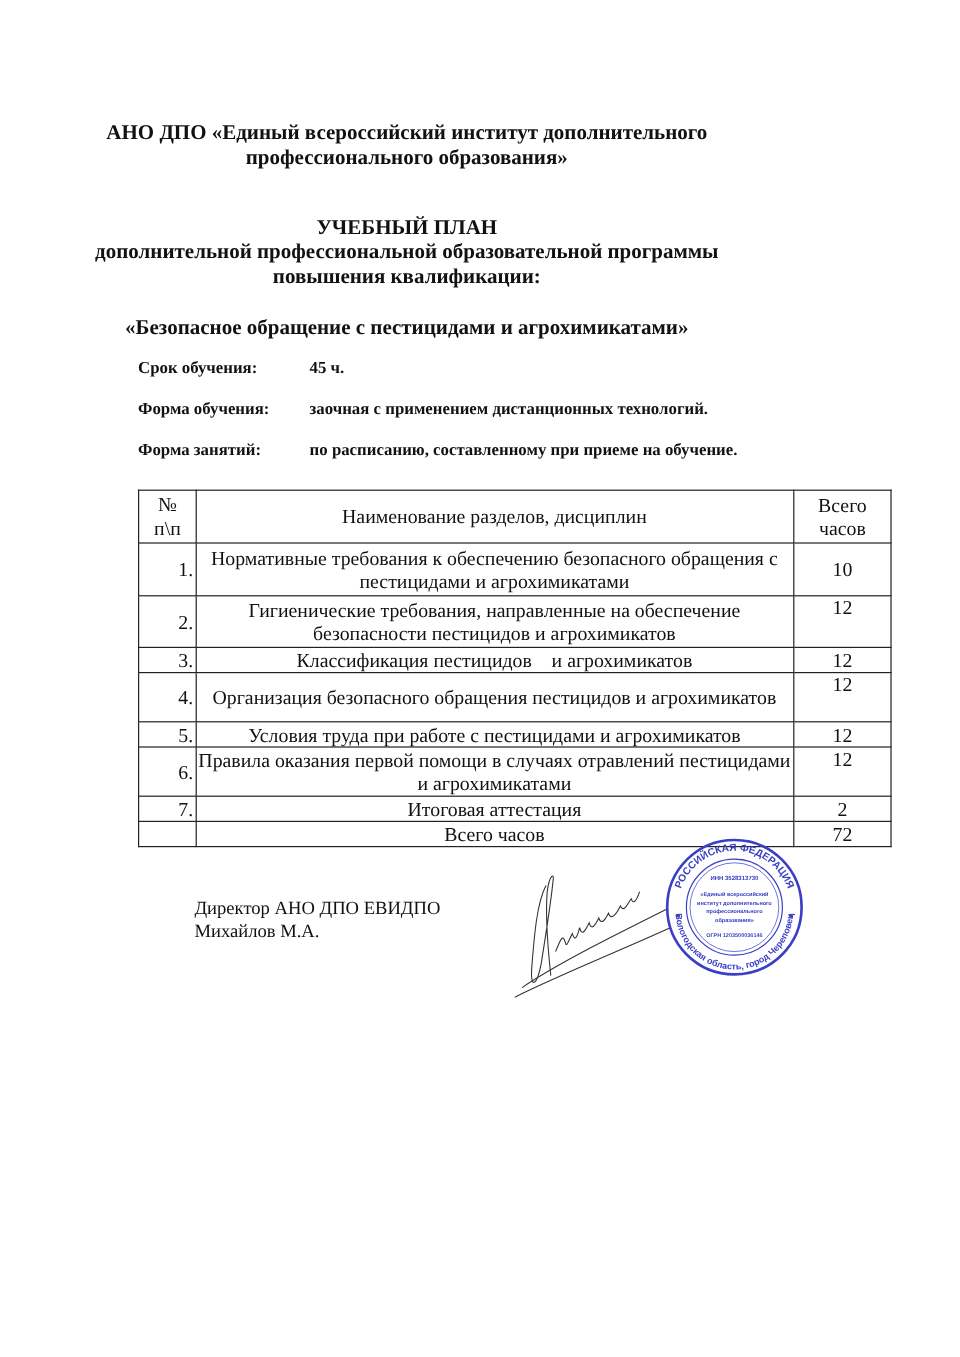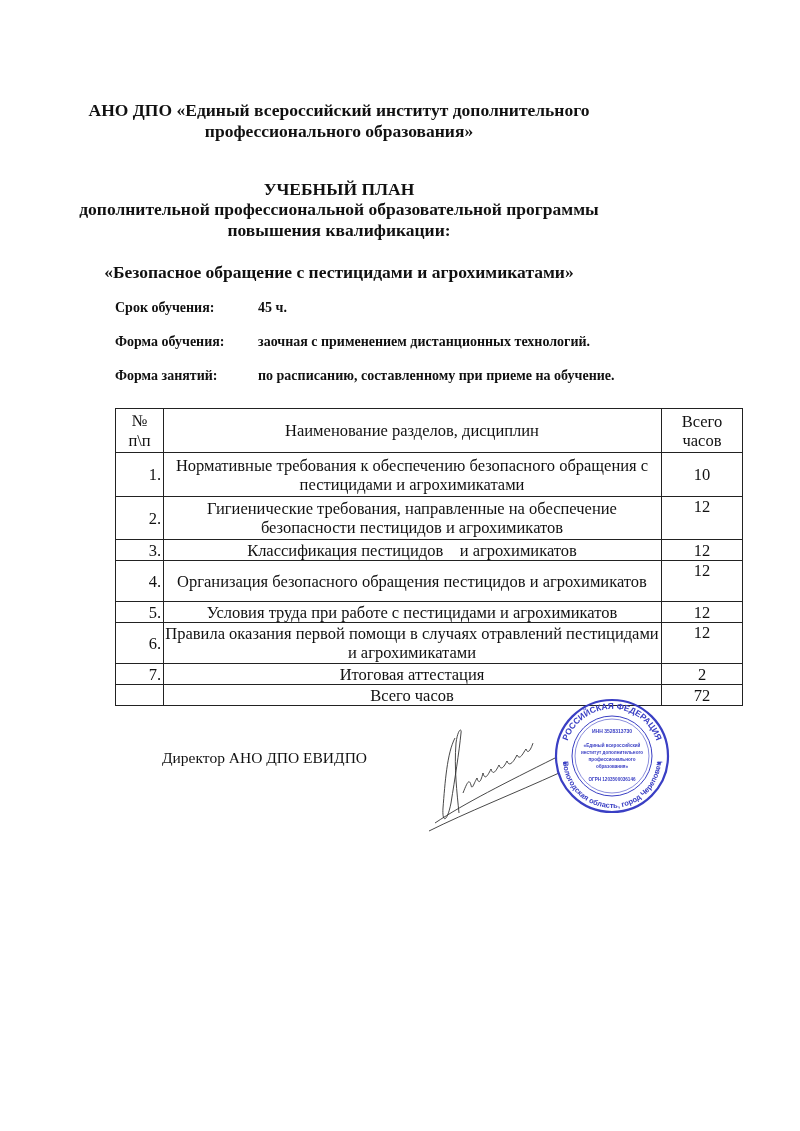--- a/index.html
+++ b/index.html
@@ -111,20 +111,21 @@
     <tr class="r8">
       <td class="c-num"></td>
       <td class="c-name">Всего часов</td>
       <td class="c-hours">72</td>
     </tr>
   </tbody>
 </table>
 
 <div class="director">
   <div>Директор АНО ДПО ЕВИДПО</div>
+  <div>Михайлов М.А.</div>
 </div>
 
 <svg class="signature" viewBox="0 0 135 110">
   <g fill="none" stroke="#333" stroke-width="0.9">
     <path d="M30 15 C 22 30, 20 60, 18 85 C 17 100, 22 100, 26 80 C 30 55, 34 30, 36 10 C 37 5, 33 5, 31 20 C 29 45, 32 70, 34 90"></path>
     <path d="M10 100 C 40 80, 80 60, 130 35"></path>
     <path d="M4 108 C 40 90, 90 70, 134 50"></path>
     <path d="M38 70 C 42 60, 44 55, 46 62 C 47 68, 49 60, 52 55 C 54 62, 56 58, 58 50 C 60 58, 63 52, 66 46 C 68 53, 71 48, 74 42 C 76 48, 79 44, 82 38 C 84 44, 88 40, 92 32 C 95 38, 98 30, 101 26 C 103 32, 106 26, 108 20"></path>
   </g>
 </svg>

